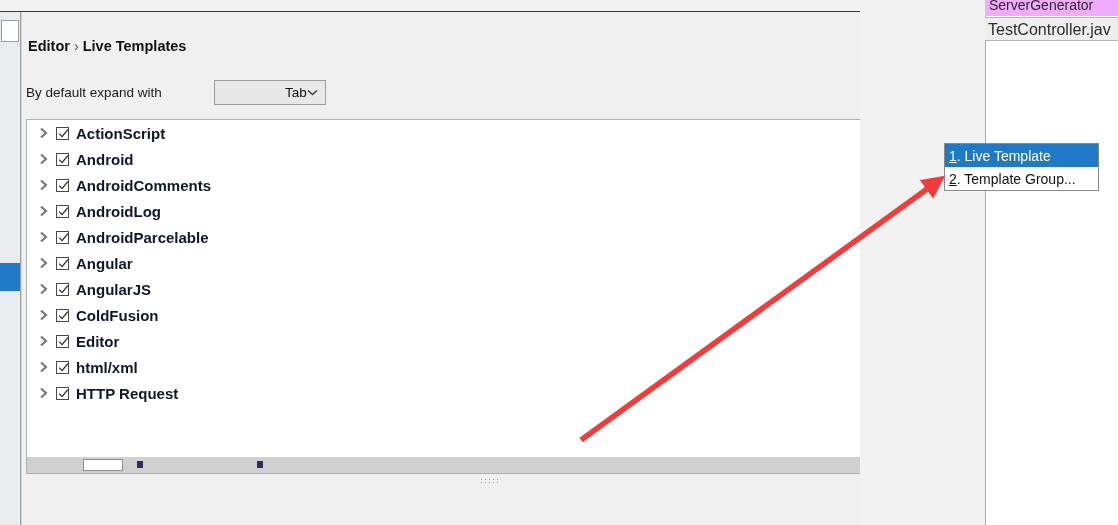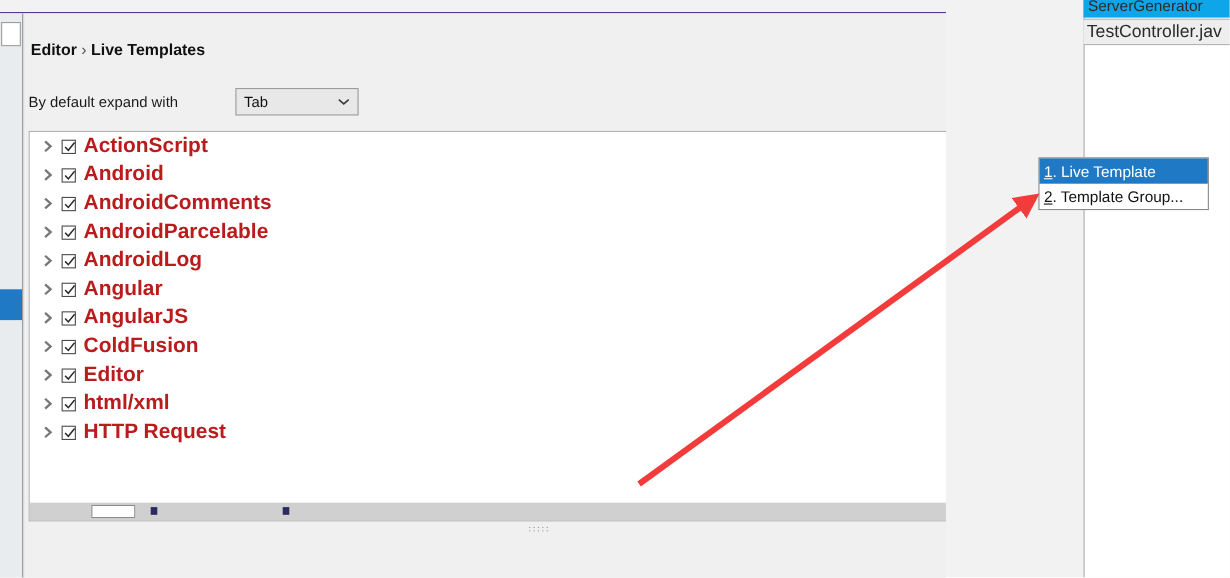--- a/index.html
+++ b/index.html
@@ -29,21 +29,21 @@
     left: 985px; top: 0;
     width: 133px; height: 525px;
     background: #ffffff;
     border-left: 1px solid #a8a8a8;
     overflow: hidden;
   }
   #ide-tabstrip-top {
     position: absolute;
     left: 985px; top: 0;
     width: 133px; height: 16px;
-    background: #0ea5e9;
+    background: #f0abfc;
     overflow: hidden;
   }
   .ide-tab-label {
     position: absolute;
     white-space: nowrap;
     font-family: "Liberation Sans", sans-serif;
     color: #2b2b2b;
   }
   #ide-tab-top-label {
     left: 4px; top: -3px;
@@ -151,20 +151,21 @@
     align-items: center;
     padding: 0 4px 0 7px;
     box-sizing: border-box;
     cursor: pointer;
     position: relative;
   }
   #expand-with-select-value {
     font-size: 13.5px;
     color: #111111;
     flex: 1;
+    text-align: right;
   }
   #expand-with-select .chev {
     width: 11px; height: 7px;
     flex: none;
     margin-right: 3px;
   }
 
   
   #template-list-panel {
     position: absolute;
@@ -205,23 +206,23 @@
     box-sizing: border-box;
     margin-right: 7px;
     position: relative;
     cursor: pointer;
   }
   .tmpl-checkbox svg {
     position: absolute;
     left: 0px; top: -1px;
   }
   .tmpl-label {
-    font-size: 19px;
+    font-size: 15px;
     font-weight: bold;
-    color: #b91c1c;
+    color: #0f172a;
     white-space: nowrap;
   }
 
   
   #list-vscroll-track {
     position: absolute;
     right: 0px; top: 0px;
     width: 15px; height: 353px;
     background: #ffffff;
     border-left: 1px solid #e2e2e2;
@@ -428,34 +429,34 @@
             <span class="tmpl-chevron">
               <svg width="9" height="12" viewBox="0 0 9 12">
                 <polyline points="2,1.5 7,6 2,10.5" fill="none" stroke="#777777" stroke-width="2.1"></polyline>
               </svg>
             </span>
             <span class="tmpl-checkbox">
               <svg width="13" height="13" viewBox="0 0 13 13">
                 <polyline points="2.2,6.6 5.1,9.6 10.8,2.6" fill="none" stroke="#2a2a2a" stroke-width="1.35"></polyline>
               </svg>
             </span>
+            <span class="tmpl-label">AndroidLog</span>
+          </div>
+          <div class="tmpl-row">
+            <span class="tmpl-chevron">
+              <svg width="9" height="12" viewBox="0 0 9 12">
+                <polyline points="2,1.5 7,6 2,10.5" fill="none" stroke="#777777" stroke-width="2.1"></polyline>
+              </svg>
+            </span>
+            <span class="tmpl-checkbox">
+              <svg width="13" height="13" viewBox="0 0 13 13">
+                <polyline points="2.2,6.6 5.1,9.6 10.8,2.6" fill="none" stroke="#2a2a2a" stroke-width="1.35"></polyline>
+              </svg>
+            </span>
             <span class="tmpl-label">AndroidParcelable</span>
-          </div>
-          <div class="tmpl-row">
-            <span class="tmpl-chevron">
-              <svg width="9" height="12" viewBox="0 0 9 12">
-                <polyline points="2,1.5 7,6 2,10.5" fill="none" stroke="#777777" stroke-width="2.1"></polyline>
-              </svg>
-            </span>
-            <span class="tmpl-checkbox">
-              <svg width="13" height="13" viewBox="0 0 13 13">
-                <polyline points="2.2,6.6 5.1,9.6 10.8,2.6" fill="none" stroke="#2a2a2a" stroke-width="1.35"></polyline>
-              </svg>
-            </span>
-            <span class="tmpl-label">AndroidLog</span>
           </div>
           <div class="tmpl-row">
             <span class="tmpl-chevron">
               <svg width="9" height="12" viewBox="0 0 9 12">
                 <polyline points="2,1.5 7,6 2,10.5" fill="none" stroke="#777777" stroke-width="2.1"></polyline>
               </svg>
             </span>
             <span class="tmpl-checkbox">
               <svg width="13" height="13" viewBox="0 0 13 13">
                 <polyline points="2.2,6.6 5.1,9.6 10.8,2.6" fill="none" stroke="#2a2a2a" stroke-width="1.35"></polyline>

